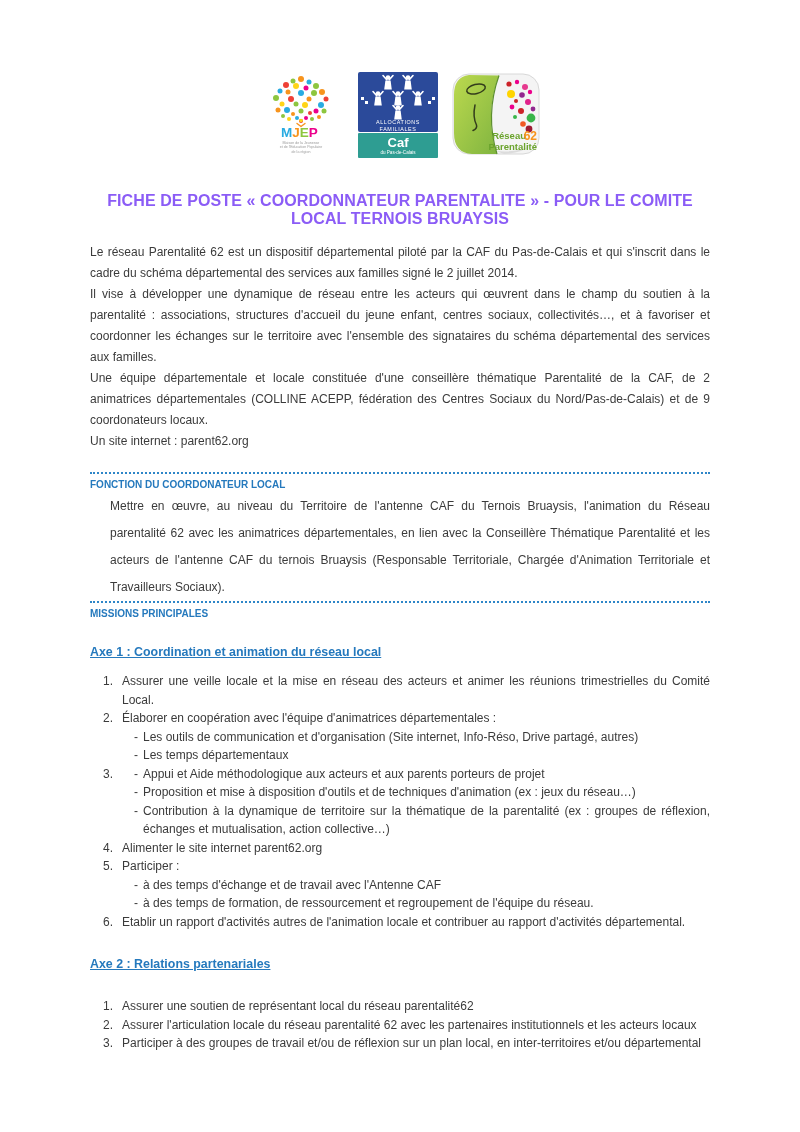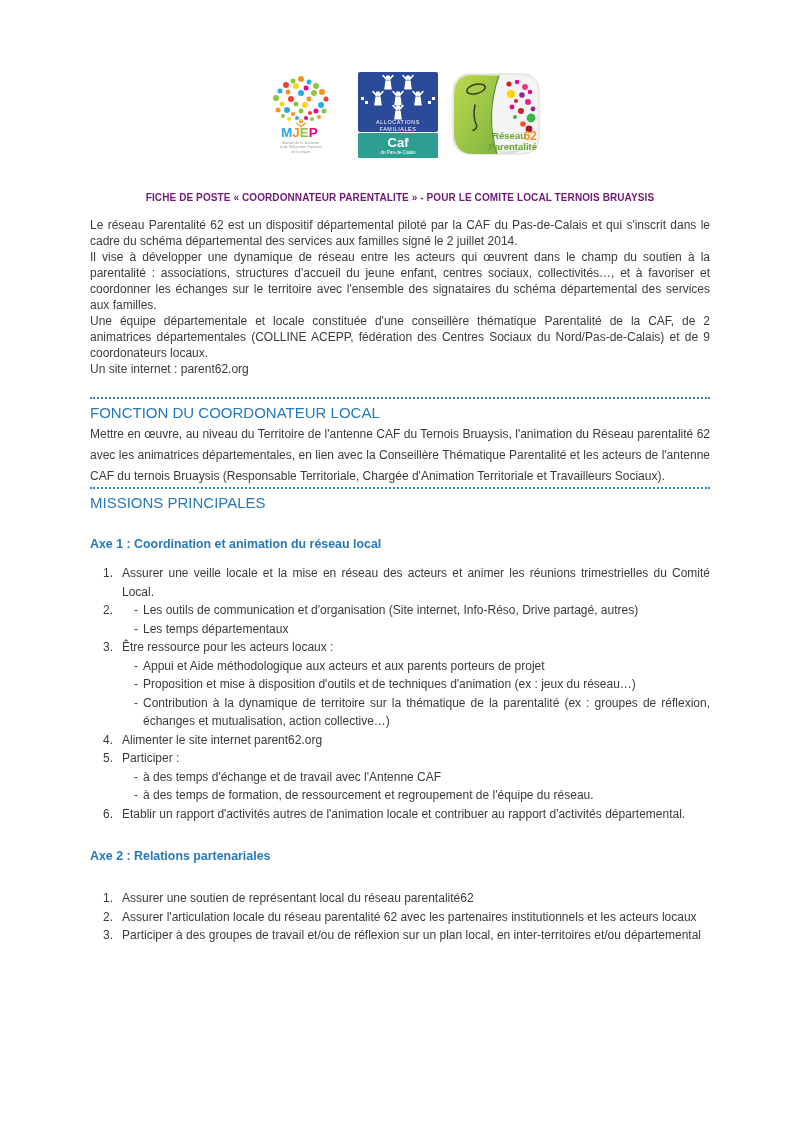--- a/index.html
+++ b/index.html
@@ -4,32 +4,32 @@
 <style>
   html,body { margin:0; padding:0; background:#ffffff; }
   body { width:800px; height:1132px; font-family:"Liberation Sans", sans-serif; color:#3b3b3b; }
   .page { box-sizing:border-box; width:800px; height:1132px; padding:72px 90px 0 90px; overflow:hidden; background:#fff; }
 
   
   .logos { display:flex; justify-content:center; align-items:center; gap:12px; height:90px; }
   .logo { flex:none; }
 
   
-  .doc-title { margin-top:30px; text-align:center; color:#701a75; font-weight:bold; font-size:10px; letter-spacing:.1px; }
+  .doc-title { margin-top:30px; text-align:center; color:#8b5cf6; font-weight:bold; font-size:16px; letter-spacing:.1px; }
 
   
-  .intro { margin-top:14px; font-size:12px; line-height:16px; text-align:justify; }
+  .intro { margin-top:14px; font-size:12px; line-height:21px; text-align:justify; }
   .intro p { margin:0; }
 
   .section { margin-top:20px; border-top:2px dotted #2e86c8; padding-top:5px; }
   .section.tight { margin-top:0; }
-  .sec-heading { color:#2579bd; font-weight:normal; font-size:15px; }
-  .sec-body { margin-top:3px; font-size:12px; line-height:21px; text-align:justify; }
-
-  .axe-heading { margin-top:26px; color:#2579bd; font-weight:bold; font-size:12.4px; }
+  .sec-heading { color:#2579bd; font-weight:bold; font-size:10px; }
+  .sec-body { margin-top:3px; font-size:12px; line-height:27px; text-align:justify;margin-left:20px; }
+
+  .axe-heading { margin-top:26px; color:#2579bd; font-weight:bold; font-size:12.4px;text-decoration:underline; }
   .axe-heading.gap-lg { }
 
   .olist { margin-top:13px; font-size:12px; line-height:18.5px; padding-left:13px; }
   .olist.gap-lg { margin-top:26px; }
   .oitem { display:flex; align-items:flex-start; }
   .oitem .num { flex:none; width:19px; }
   .oitem .ibody { flex:1; }
   .oitem .itext { text-align:justify; }
   .subs { margin-left:12px; }
   .sub { display:flex; }
@@ -184,35 +184,35 @@
     <div class="oitem">
       <span class="num">1.</span>
       <div class="ibody">
           <div class="itext">Assurer une veille locale et la mise en réseau des acteurs et animer les réunions trimestrielles du Comité Local.</div>
         </div>
     </div>
 
     <div class="oitem">
       <span class="num">2.</span>
       <div class="ibody">
+        <div class="itext">Élaborer en coopération avec l'équipe d'animatrices départementales :</div>
         <div class="subs">
           <div class="sub">
               <span class="stext">Les outils de communication et d'organisation (Site internet, Info-Réso, Drive partagé, autres)</span>
             </div>
           <div class="sub">
               <span class="stext">Les temps départementaux</span>
             </div>
         </div>
       </div>
     </div>
 
     <div class="oitem">
       <span class="num">3.</span>
       <div class="ibody">
-        <div class="itext">Être ressource pour les acteurs locaux :</div>
         <div class="subs">
           <div class="sub">
               <span class="stext">Appui et Aide méthodologique aux acteurs et aux parents porteurs de projet</span>
             </div>
           <div class="sub">
               <span class="stext">Proposition et mise à disposition d'outils et de techniques d'animation (ex : jeux du réseau…)</span>
             </div>
           <div class="sub">
               <span class="stext">Contribution à la dynamique de territoire sur la thématique de la parentalité (ex : groupes de réflexion, échanges et mutualisation, action collective…)</span>
             </div>

